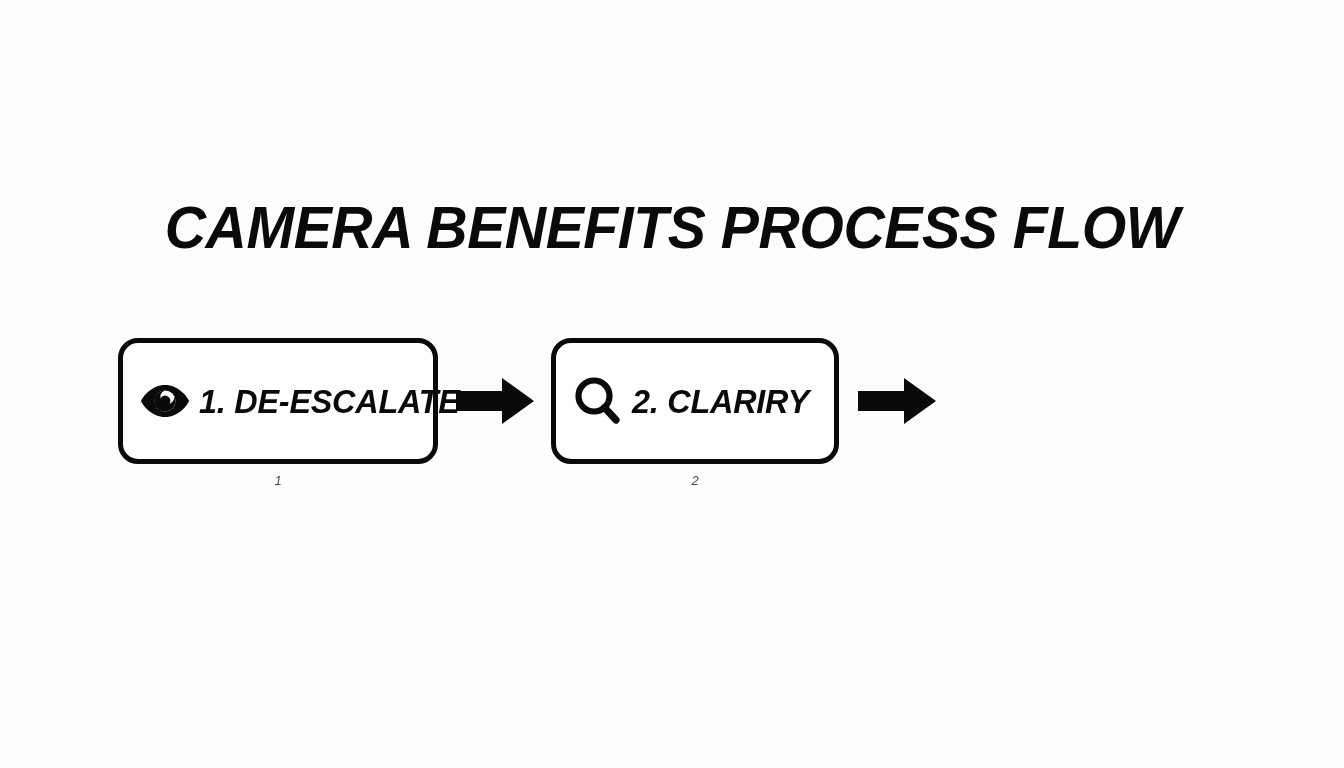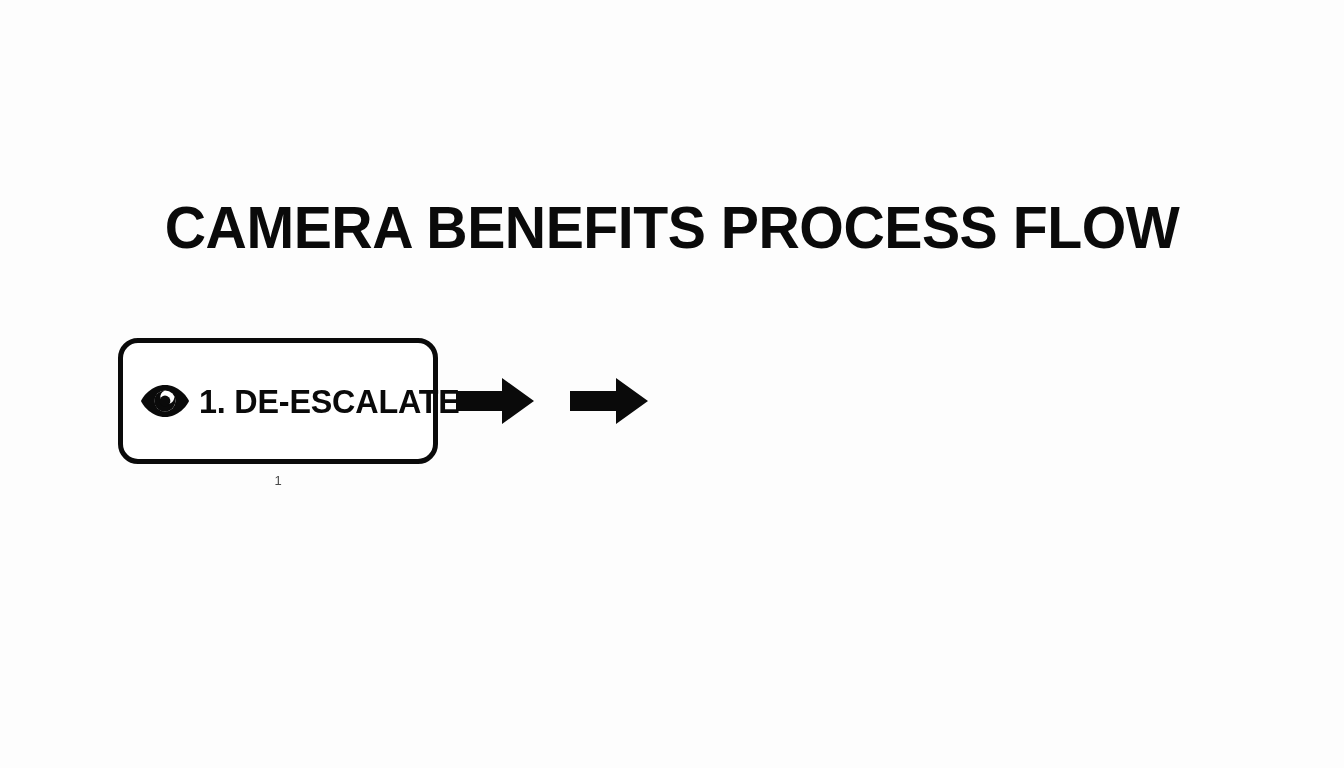--- a/index.html
+++ b/index.html
@@ -15,20 +15,21 @@
     font-family: "Liberation Sans", sans-serif;
     color: #111111;
     position: relative;
   }
 
   #canvas {
     position: absolute;
     inset: 0;
     width: 1344px;
     height: 768px;
+    font-style: italic;
   }
 
   
   .diagram-title {
     position: absolute;
     left: 0;
     top: 196px;
     width: 1344px;
     text-align: center;
     font-family: "Liberation Sans Narrow", "Liberation Sans", sans-serif;
@@ -144,20 +145,30 @@
     </div>
 
     <div class="connector connector-1">
       <span>
         <svg width="78" height="46" viewBox="0 0 78 46" aria-hidden="true">
           <path d="M0 13 H46 V0 L78 23 L46 46 V33 H0 Z" fill="#0a0a0a"></path>
         </svg>
       </span>
     </div>
 
+    <div class="step step-2">
+      <span class="step-icon">
+        <svg width="46" height="48" viewBox="0 0 46 48" aria-hidden="true">
+          <circle cx="19" cy="19" r="15.5" fill="none" stroke="#0a0a0a" stroke-width="6.2"></circle>
+          <line x1="29.5" y1="30.5" x2="41" y2="43" stroke="#0a0a0a" stroke-width="7.2" stroke-linecap="round"></line>
+        </svg>
+      </span>
+      <span class="step-label">2. CLARIRY</span>
+      <span class="step-caption">2</span>
+    </div>
 
     <div class="connector connector-2">
       <span>
         <svg width="78" height="46" viewBox="0 0 78 46" aria-hidden="true">
           <path d="M0 13 H46 V0 L78 23 L46 46 V33 H0 Z" fill="#0a0a0a"></path>
         </svg>
       </span>
     </div>
 
 

